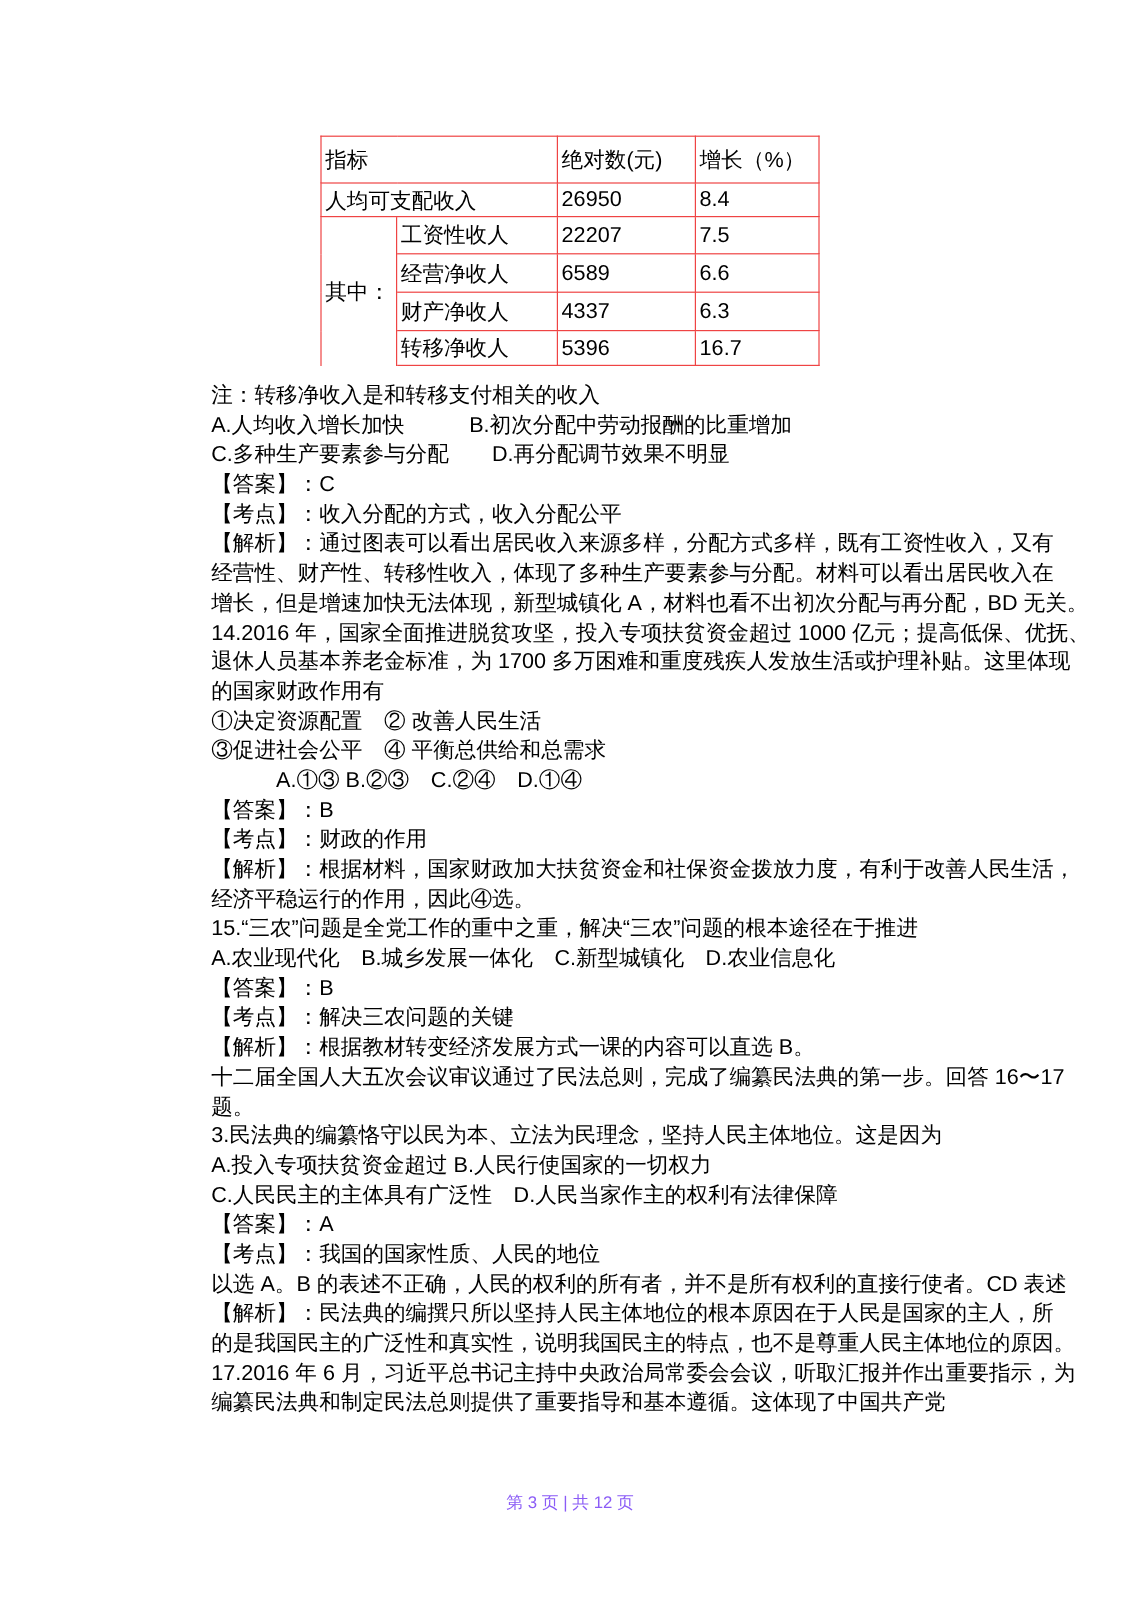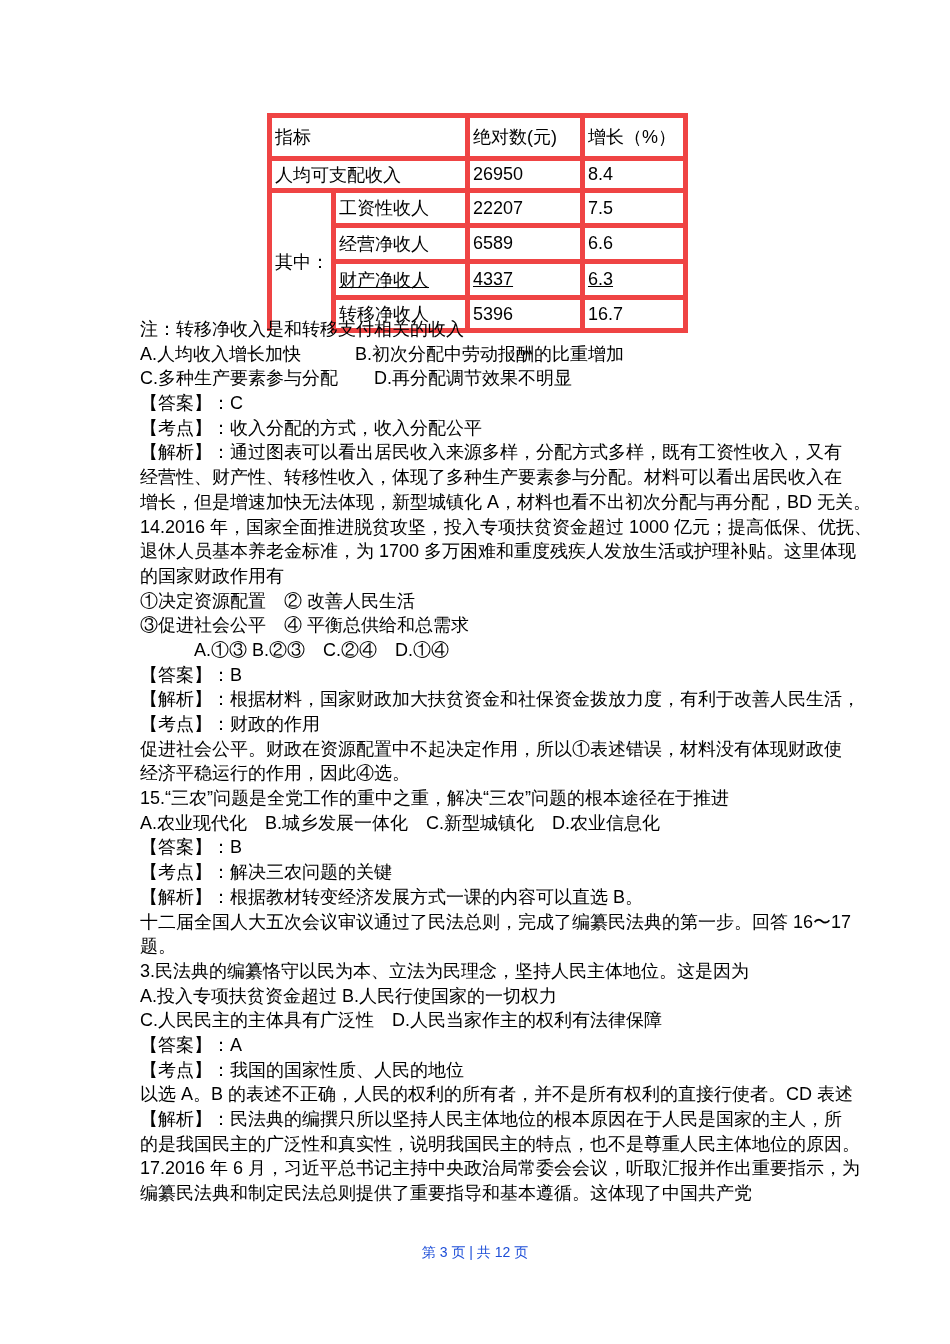--- a/index.html
+++ b/index.html
@@ -19,55 +19,56 @@
   
   .income-table {
     position: absolute;
     left: 267px;
     top: 113px;
     border-collapse: collapse;
     table-layout: fixed;
     font-size: 18px;
   }
   .income-table td {
-    border: 5px solid #ef4444;
+    border: 1px solid #ef4444;
     padding: 0 2px 0 3px;
     vertical-align: middle;
     white-space: nowrap;
     overflow: hidden;
   }
   .income-table tr:nth-child(1) td { height: 38px; }
   .income-table tr:nth-child(2) td { height: 27px; margin-left: 40px; }
   .income-table tr:nth-child(3) td { height: 30px; }
   .income-table tr:nth-child(4) td { height: 31px; }
-  .income-table tr:nth-child(5) td { height: 31px; text-decoration: underline; }
+  .income-table tr:nth-child(5) td { height: 31px; }
   .income-table tr:nth-child(6) td { height: 28px; }
   .income-table td.no-bb { border-bottom: none; }
   
   .content {
     position: absolute;
     left: 140px;
     top: 317px;
     width: 700px;
     font-size: 18px;
     white-space: nowrap;
   }
   .content .line {
     height: 24.7px;
     line-height: 24.7px;
+    margin-left: 36px;
   }
   
   .footer {
     position: absolute;
     top: 1244px;
     left: 0;
     width: 950px;
     text-align: center;
     font-size: 14px;
-    color: #1d4ed8;
+    color: #8b5cf6;
   }
 </style>
 </head>
 <body>
 
 <div class="page">
 
   <table class="income-table">
     <colgroup>
       <col style="width:63px">
@@ -119,23 +120,22 @@
       <div class="line">【解析】：通过图表可以看出居民收入来源多样，分配方式多样，既有工资性收入，又有</div>
       <div class="line">经营性、财产性、转移性收入，体现了多种生产要素参与分配。材料可以看出居民收入在</div>
       <div class="line">增长，但是增速加快无法体现，新型城镇化 A，材料也看不出初次分配与再分配，BD 无关。</div>
       <div class="line">14.2016 年，国家全面推进脱贫攻坚，投入专项扶贫资金超过 1000 亿元；提高低保、优抚、</div>
       <div class="line">退休人员基本养老金标准，为 1700 多万困难和重度残疾人发放生活或护理补贴。这里体现</div>
       <div class="line">的国家财政作用有</div>
       <div class="line">①决定资源配置　② 改善人民生活</div>
       <div class="line">③促进社会公平　④ 平衡总供给和总需求</div>
       <div class="line">　　　A.①③ B.②③　C.②④　D.①④</div>
       <div class="line">【答案】：B</div>
+      <div class="line">【考点】：财政的作用</div>
       <div class="line">【解析】：根据材料，国家财政加大扶贫资金和社保资金拨放力度，有利于改善人民生活，</div>
-      <div class="line">【考点】：财政的作用</div>
-      <div class="line">促进社会公平。财政在资源配置中不起决定作用，所以①表述错误，材料没有体现财政使</div>
       <div class="line">经济平稳运行的作用，因此④选。</div>
       <div class="line">15.“三农”问题是全党工作的重中之重，解决“三农”问题的根本途径在于推进</div>
       <div class="line">A.农业现代化　B.城乡发展一体化　C.新型城镇化　D.农业信息化</div>
       <div class="line">【答案】：B</div>
       <div class="line">【考点】：解决三农问题的关键</div>
       <div class="line">【解析】：根据教材转变经济发展方式一课的内容可以直选 B。</div>
       <div class="line">十二届全国人大五次会议审议通过了民法总则，完成了编纂民法典的第一步。回答 16〜17</div>
       <div class="line">题。</div>
       <div class="line">3.民法典的编纂恪守以民为本、立法为民理念，坚持人民主体地位。这是因为</div>
       <div class="line">A.投入专项扶贫资金超过 B.人民行使国家的一切权力</div>

